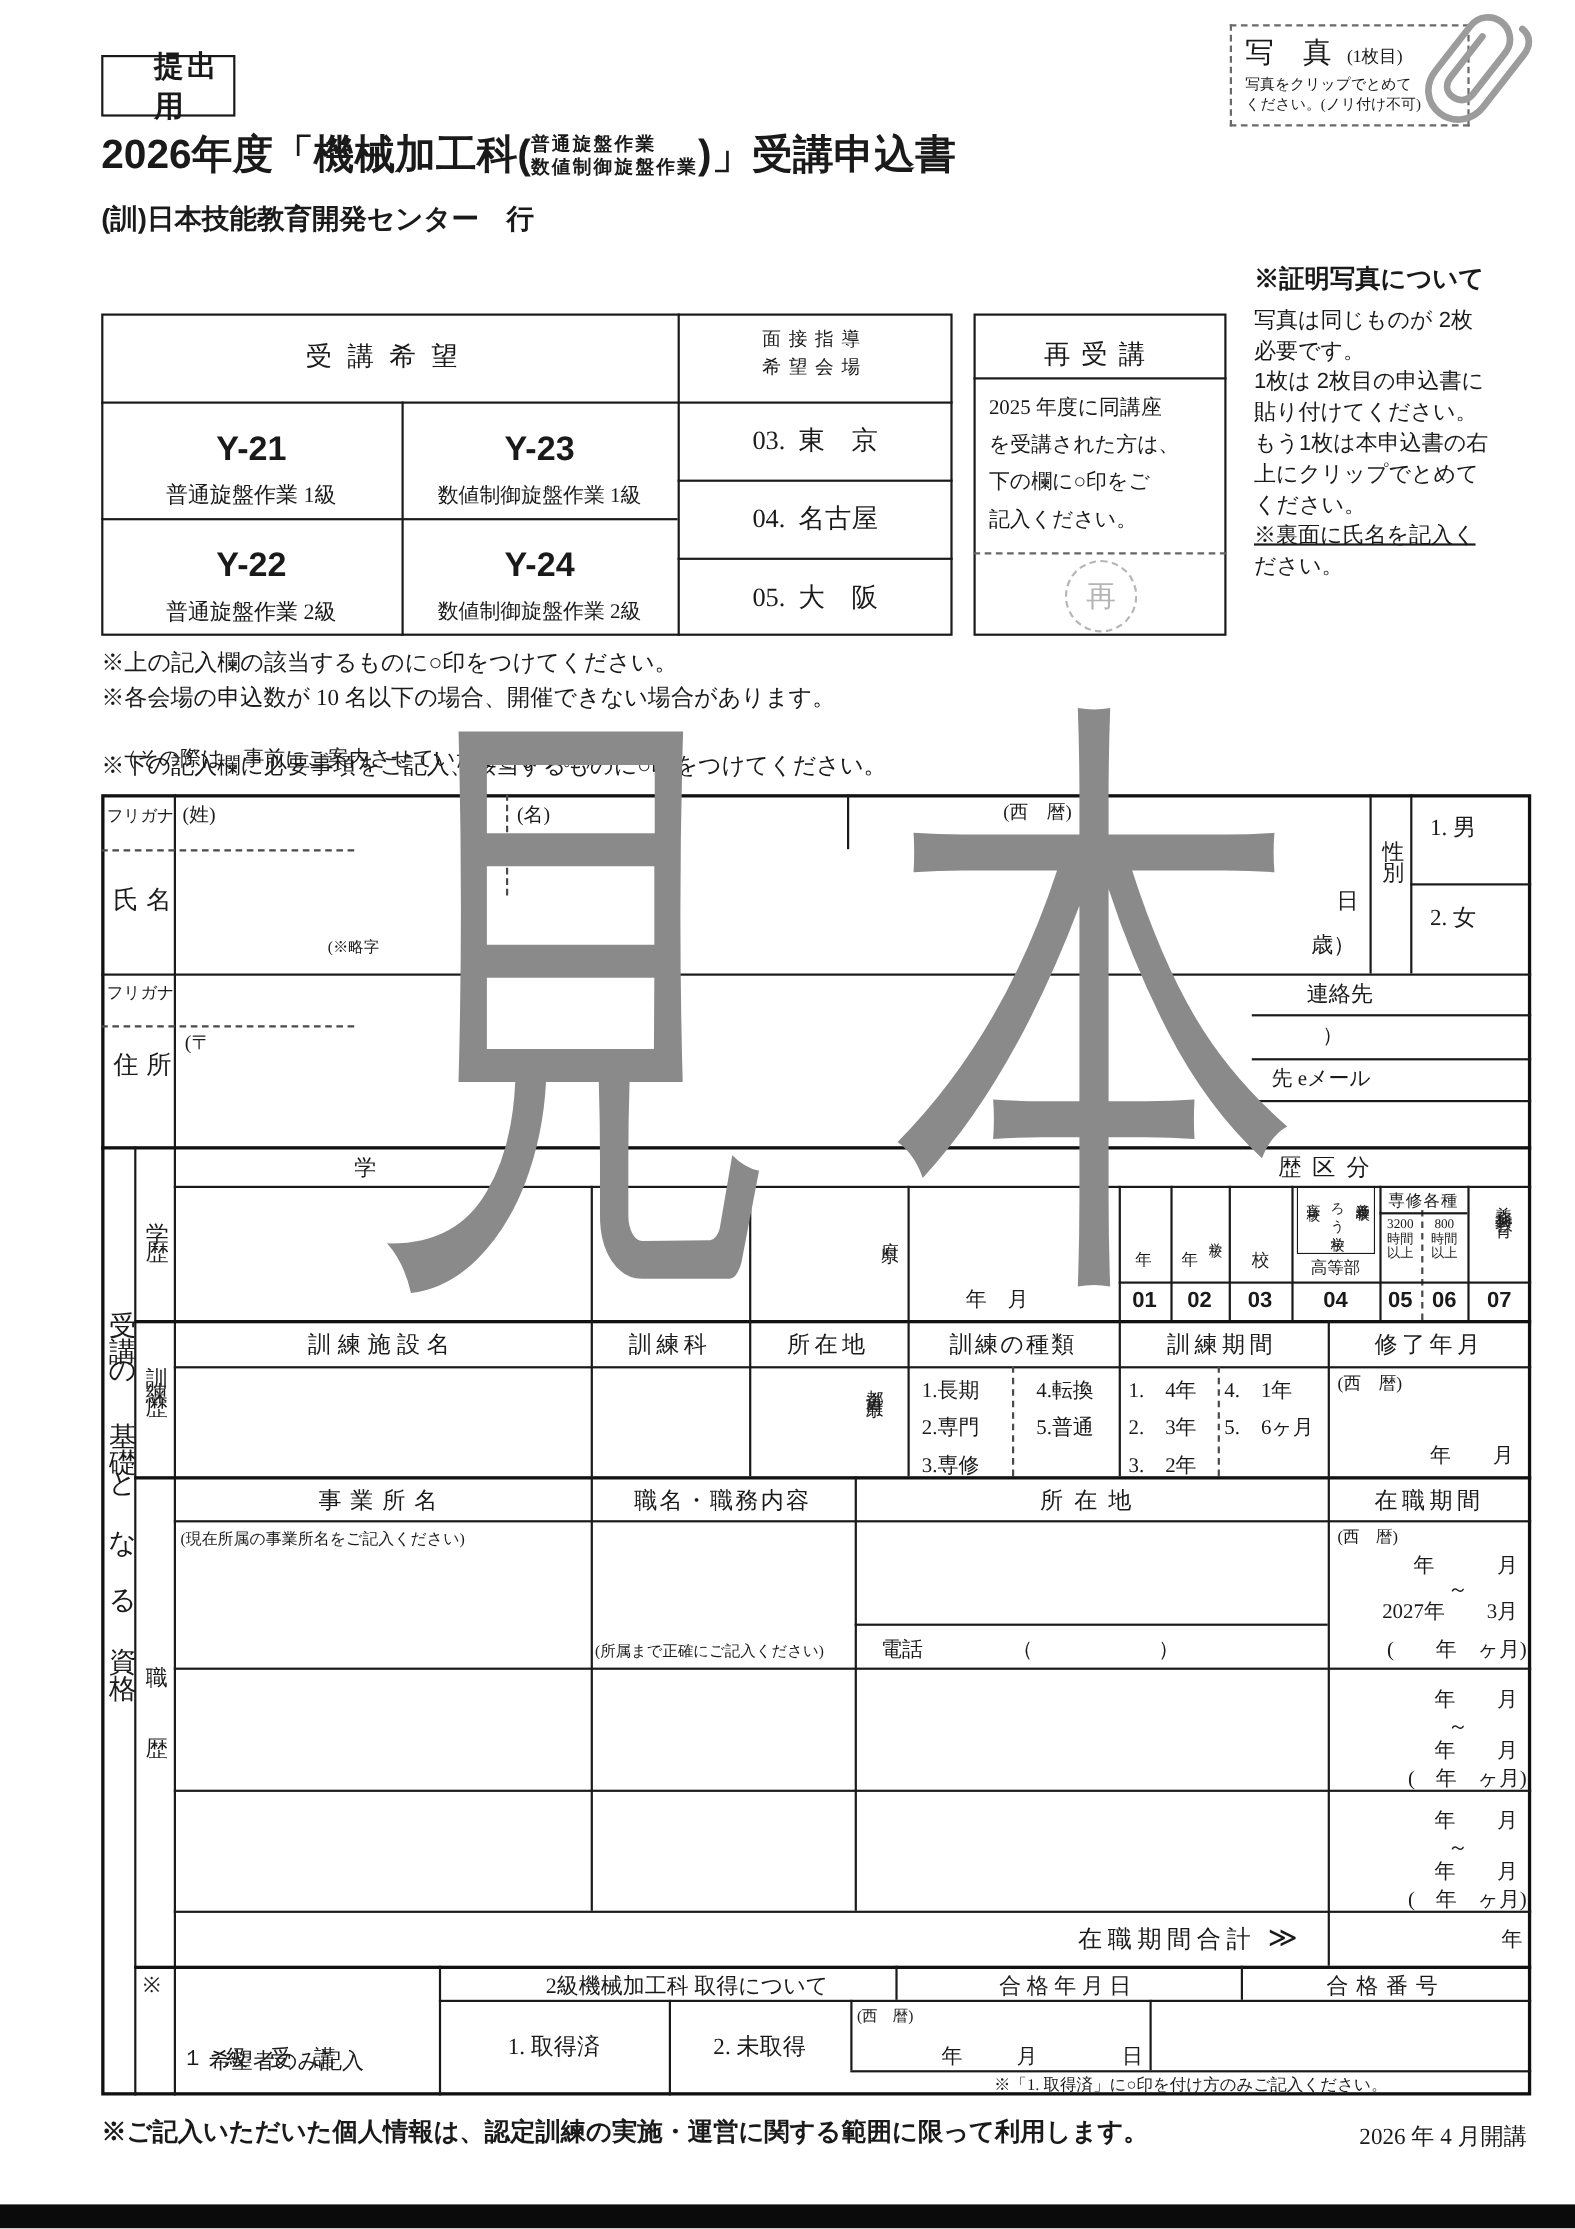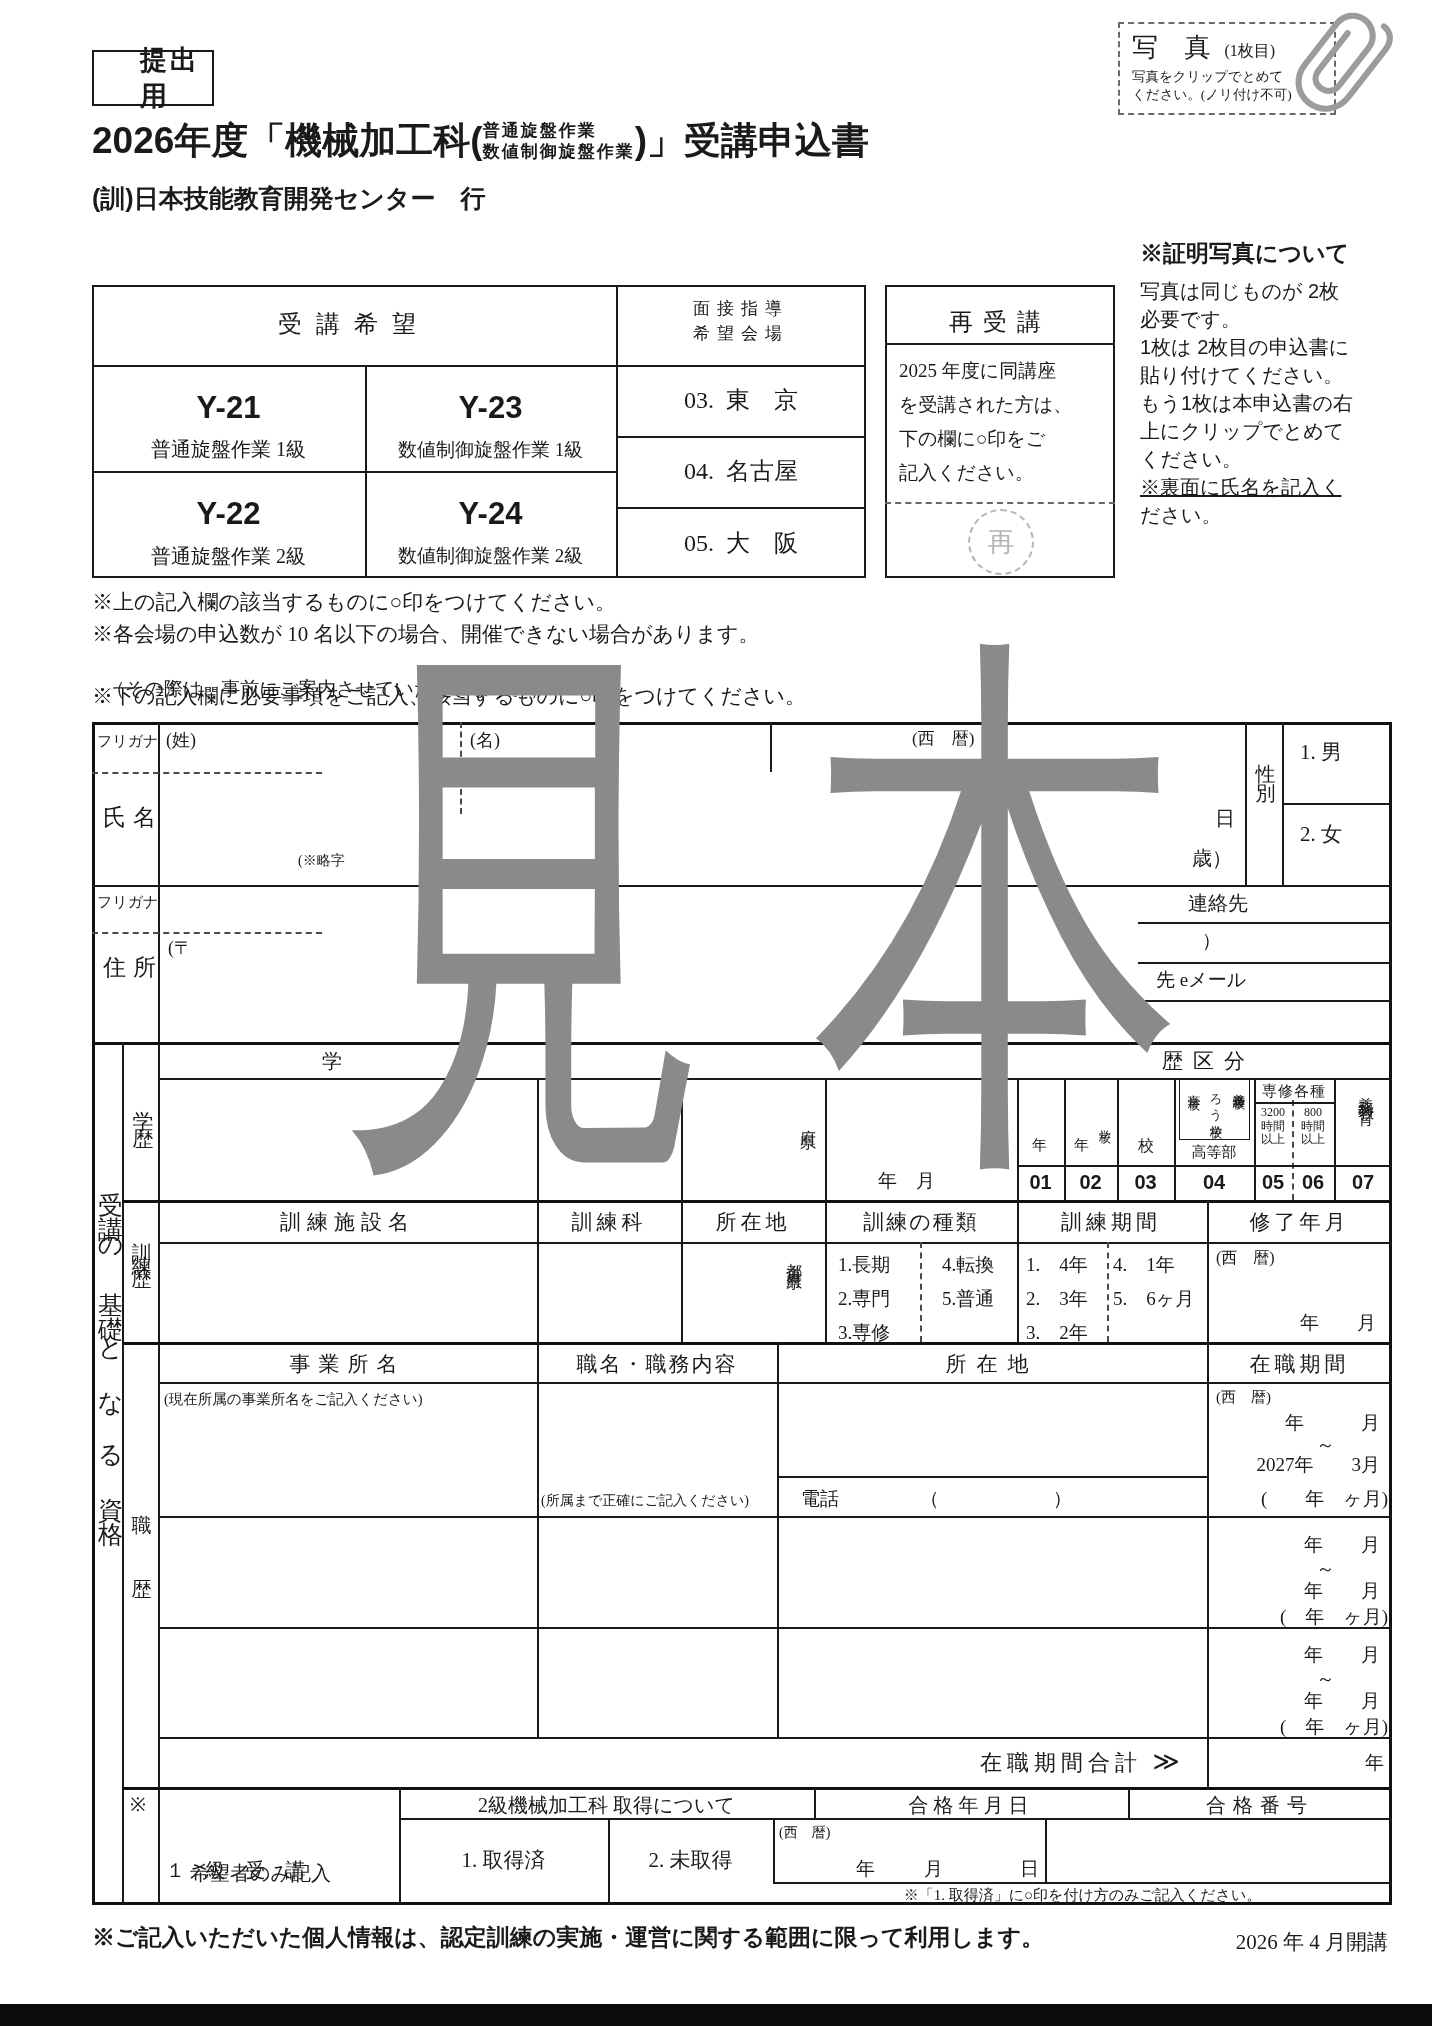--- a/index.html
+++ b/index.html
@@ -303,21 +303,21 @@
   <div class="hl" style="left:399px;top:1818px;width:993px;"></div>
   <div class="vl" style="left:608px;top:1818px;height:87px;"></div>
   <div class="vl" style="left:773px;top:1818px;height:64px;"></div>
   <div class="vl" style="left:1045px;top:1818px;height:64px;"></div>
   <div class="hl" style="left:773px;top:1882px;width:619px;"></div>
 
   <div class="abs" style="left:130px;top:1791px;font-size:19px;">※</div>
   <div class="abs c" style="left:122px;top:1824px;width:227px;font-size:20px;margin-top:33px;">１　級　受　講</div>
   <div class="abs c" style="left:122px;top:1860px;width:277px;font-size:20px;">希望者のみ記入</div>
 
-  <div class="abs c" style="left:399px;top:1792px;width:415px;font-size:20px;">2級機械加工科 取得について</div>
+  <div class="abs c" style="left:417px;top:1792px;width:415px;font-size:20px;">2級機械加工科 取得について</div>
   <div class="abs c" style="left:814px;top:1792px;width:314px;font-size:20px;letter-spacing:5px;">合格年月日</div>
   <div class="abs c" style="left:1128px;top:1792px;width:264px;font-size:20px;letter-spacing:7px;">合格番号</div>
 
   <div class="abs c" style="left:399px;top:1846px;width:209px;font-size:21px;">1. 取得済</div>
   <div class="abs c" style="left:608px;top:1846px;width:165px;font-size:21px;">2. 未取得</div>
 
   <div class="abs" style="left:779px;top:1824px;font-size:14px;">(西　暦)</div>
   <div class="abs" style="left:856px;top:1856px;font-size:19px;">年</div>
   <div class="abs" style="left:924px;top:1856px;font-size:19px;">月</div>
   <div class="abs" style="left:1020px;top:1856px;font-size:19px;">日</div>

